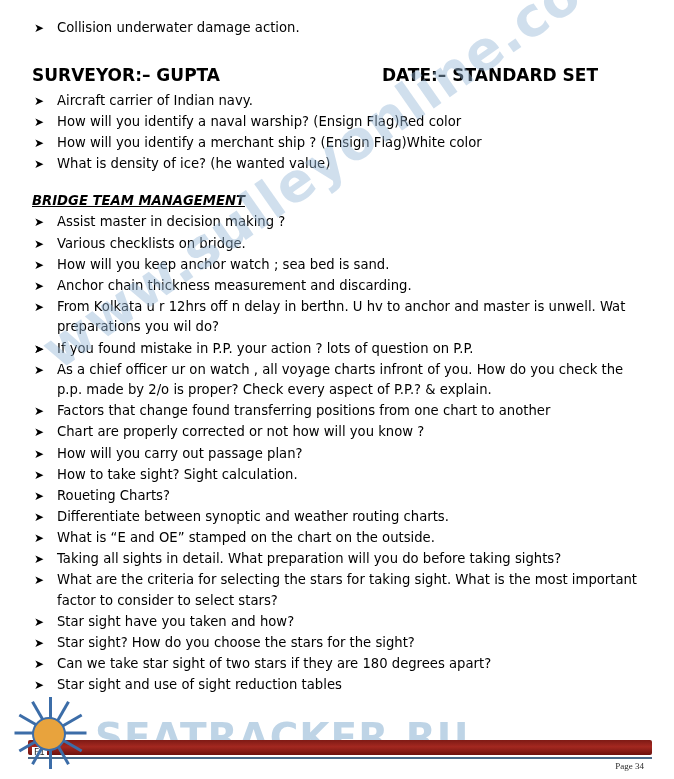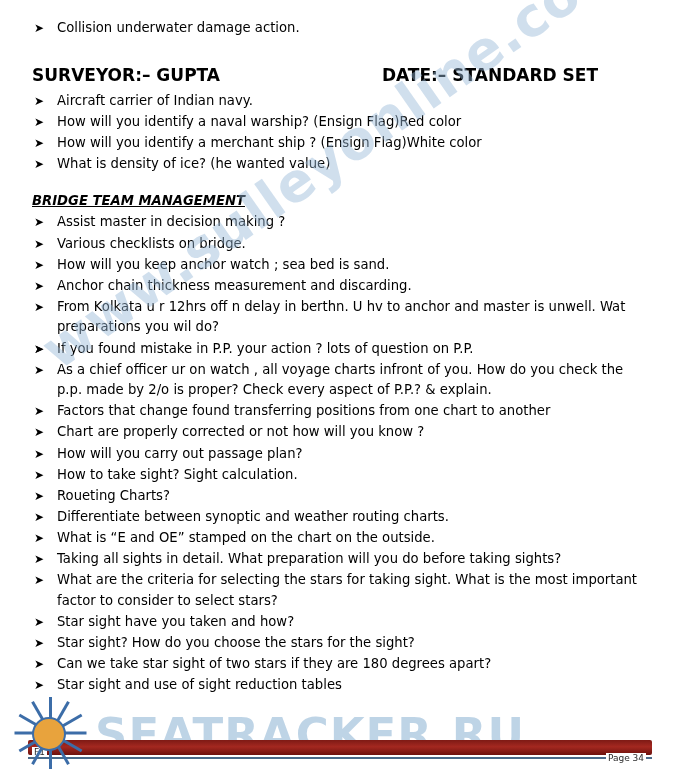--- a/index.html
+++ b/index.html
@@ -126,31 +126,32 @@
     left: 32px;
     bottom: 22px;
     font-size: 9px;
     color: #2b2b2b;
     background: #ffffff;
     padding: 0 2px;
   }
   .footer-right-label {
     position: absolute;
     right: 28px;
-    bottom: 16px;
+    bottom: 8px;
     font-size: 9px;
     color: #2b2b2b;
     background: #ffffff;
     padding: 0 2px;
+    font-family: Liberation Serif, serif;
   }
   .footer-brand {
     position: absolute;
     left: 95px;
     bottom: 22px;
-    font-size: 45px;
+    font-size: 39px;
     font-weight: bold;
     color: rgba(150, 185, 215, 0.62);
     letter-spacing: 1px;
     white-space: nowrap;
     line-height: 1;
   }
   .sun-logo {
     position: absolute;
     left: 10px;
     bottom: 10px;

